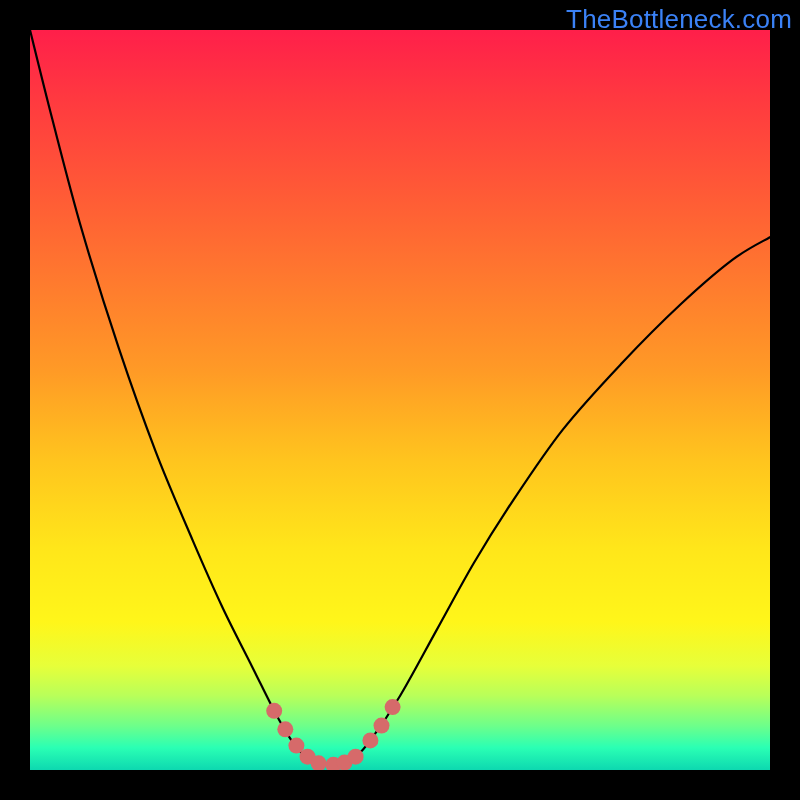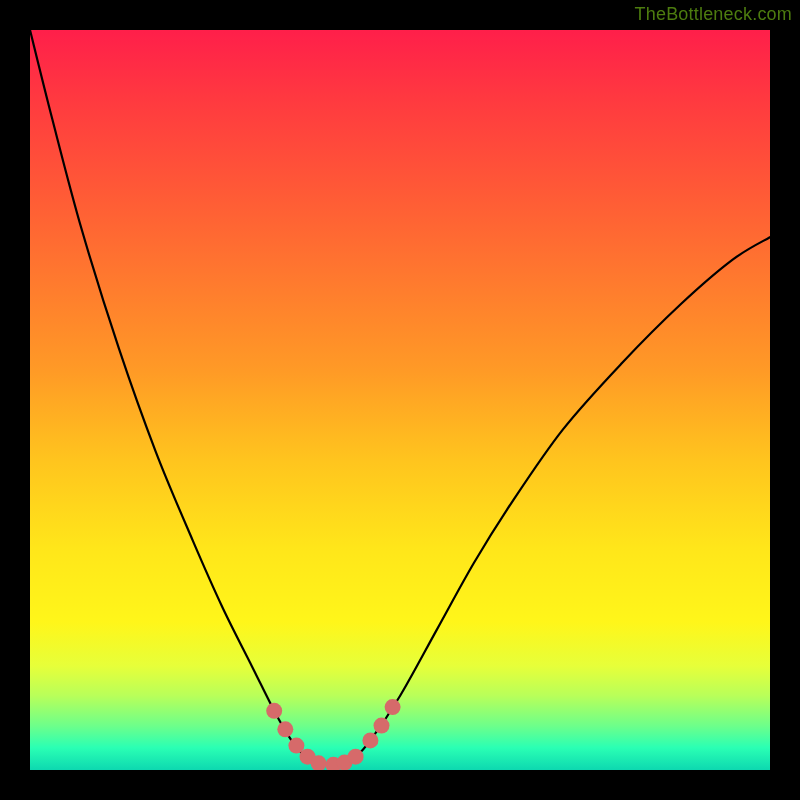--- a/index.html
+++ b/index.html
@@ -36,22 +36,22 @@
       #b8ff5a 90%,
       #6eff8a 94%,
       #2affb4 97%,
       #0dd8b0 100%
     );
   }
   .watermark {
     position: absolute;
     top: 4px;
     right: 8px;
-    color: #4d7c0f;
-    font-size: 18px;
+    color: #3b82f6;
+    font-size: 26px;
     font-weight: 500;
     letter-spacing: 0.2px;
     user-select: none;
   }
   svg {
     position: absolute;
     left: 0;
     top: 0;
   }
 </style>

